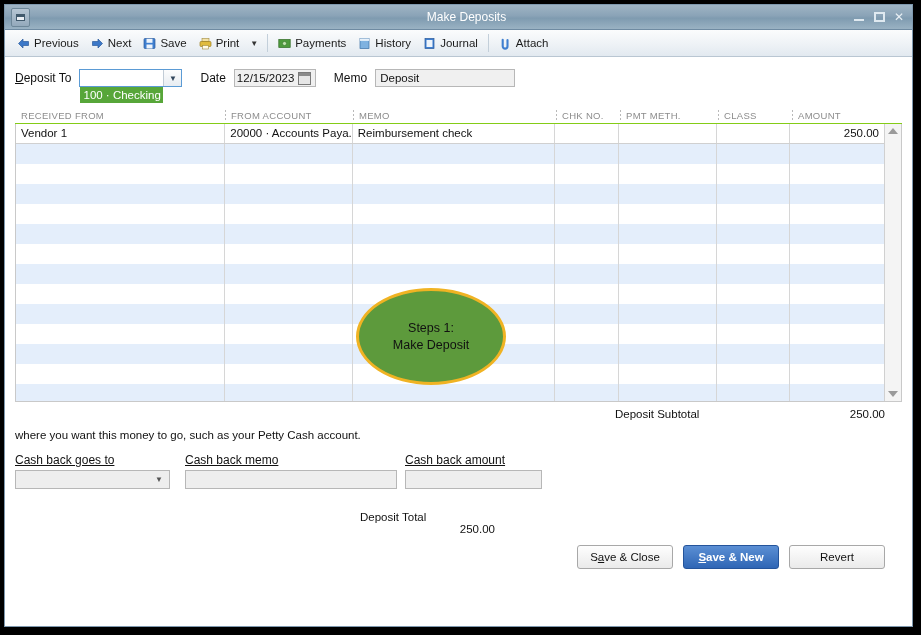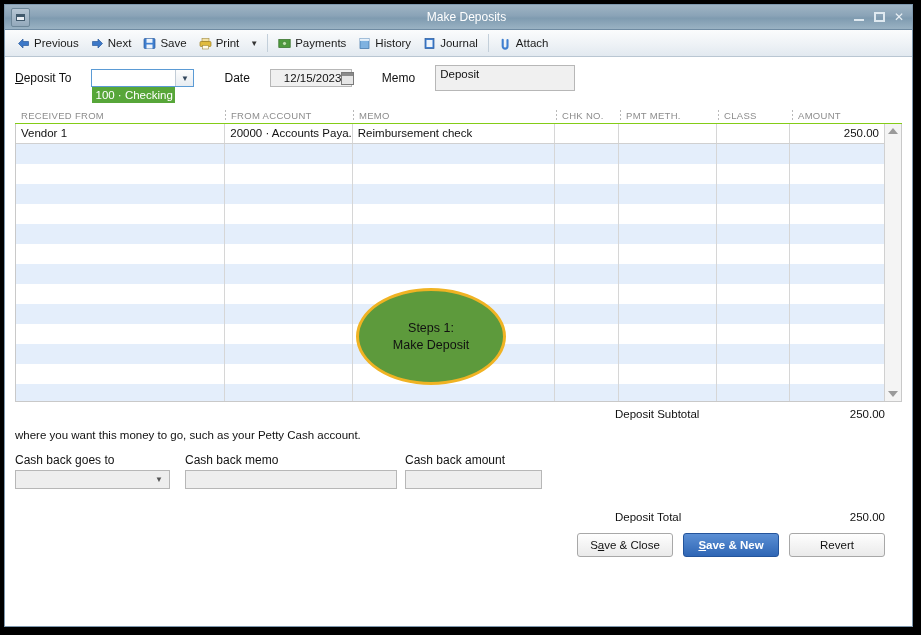--- a/index.html
+++ b/index.html
@@ -58,21 +58,21 @@
     padding: 0 6px;
     flex: 0 0 auto;
     font-size: 11.5px; color: #1b1b1b;
   }
   .tb-item { display: flex; align-items: center; gap: 4px; padding: 2px 6px; white-space: nowrap; }
   .tb-sep { width: 1px; height: 18px; background: #c3cfda; margin: 0 4px; }
   .tb-caret { font-size: 8px; color: #333; padding: 2px 5px; }
   .ico { display:inline-block; width: 13px; height: 13px; position: relative; flex: 0 0 auto;}
   
   .body { flex: 1 1 auto; position: relative; background: #ffffff; padding: 0 10px;}
-  .fields-row { display: flex; align-items: center; height: 34px; gap: 12px; padding-top: 4px;}
+  .fields-row { display: flex; align-items: center; height: 34px; gap: 0; padding-top: 4px;}
   .lbl { font-size: 12px; color: #111; }
   .u { text-decoration: underline; }
   .combo {
     margin-left: 8px; width: 103px; height: 18px;
     border: 1px solid #5b9bd5; background: #fff;
     display: flex; align-items: center; box-sizing: border-box;
   }
   .combo .val {
     flex: 1 1 auto; height: 16px; line-height: 16px;
     background: #57a639; color: #ffffff; font-size: 11.5px;
@@ -84,28 +84,28 @@
     border-left: 1px solid #c2ccd6;
     display: flex; align-items: center; justify-content: center;
     font-size: 8px; color: #33475c;
   }
   .datebox {
     margin-left: 8px; width: 82px; height: 18px;
     border: 1px solid #b7b7b7; background: #f0f0f0;
     display:flex; align-items:center; box-sizing: border-box;
     font-size: 11.5px; color: #111;
   }
-  .datebox .dval { padding-left: 13px; flex: 1 1 auto;}
+  .datebox .dval { padding-left: 2px; flex: 1 1 auto;}
   .cal {
     width: 11px; height: 11px; margin-right: 4px; flex:0 0 auto;
     background: #e6e6e6; border: 1px solid #7a7a7a;
     background-image: linear-gradient(to bottom,#8a8a8a 0 3px, transparent 3px);
   }
   .memobox {
-    margin-left: 8px; width: 140px; height: 26px;
+    margin-left: 8px; width: 140px; height: 18px;
     border: 1px solid #b7b7b7; background: #f0f0f0; box-sizing: border-box;
     font-size: 11.5px; color: #111; line-height: 16px; padding-left: 4px;
   }
   .hint { font-size: 11.5px; color: #1b1b1b; margin-top: 4px; }
   
   .grid-wrap { margin-top: 12px; }
   .grid-head {
     display: flex; height: 16px; align-items: flex-end;
     font-size: 9.5px; color: #8c8c8c; letter-spacing: .3px;
     border-bottom: 1px solid #84cc16;
@@ -143,37 +143,37 @@
   .sb-down { border-left: 5px solid transparent; border-right: 5px solid transparent; border-top: 6px solid #9a9a9a;}
   .sb-track { flex: 1 1 auto; width: 100%; }
   
   .subtotal-row {
     display: flex; justify-content: flex-end; align-items: center;
     font-size: 11.5px; color: #111; margin-top: 6px; padding-right: 17px;
   }
   .subtotal-row .lab { width: 180px; text-align: left; }
   .subtotal-row .num { width: 90px; text-align: right; }
   .cashtext { font-size: 11.5px; color: #111; margin-top: 8px; line-height: 15px;}
-  .cb-labels { display:flex; margin-top: 10px; font-size: 12px; color:#111;}
+  .cb-labels { display:flex; margin-top: 10px; font-size: 12px; color:#111;text-decoration:underline;}
   .cb-inputs { display:flex; margin-top: 3px;}
   .cb-col1 { width: 170px; }
   .cb-col2 { width: 220px; }
   .cb-col3 { width: 150px; }
   .inp {
     height: 19px; box-sizing: border-box;
     border: 1px solid #b7b7b7; background: #eeeeee;
   }
   .inp.dd { display:flex; align-items:center; justify-content:flex-end; }
   .inp.dd .dda { font-size: 8px; color:#555; padding-right: 6px;}
   .cb-col1 .inp { width: 155px; }
   .cb-col2 .inp { width: 212px; }
   .cb-col3 .inp { width: 137px; }
   .total-row {
     display:flex; justify-content:flex-end; align-items:center;
-    font-size: 11.5px; color:#111; margin-top: 22px; padding-right: 17px;
+    font-size: 11.5px; color:#111; margin-top: 22px; padding-right: 17px; flex-direction: column;
   }
   .total-row .lab { width: 180px; text-align: left;}
   .total-row .num { width: 90px; text-align: right;}
   .btn-row { display:flex; justify-content:flex-end; gap: 10px; margin-top: 10px; padding-right: 17px;}
   .btn {
     width: 96px; height: 24px; font-size: 11.5px;
     border: 1px solid #a8a8a8; border-radius: 3px;
     background: linear-gradient(to bottom,#fefefe,#eaeaea);
     color:#111; display:flex; align-items:center; justify-content:center;
     box-sizing: border-box;

